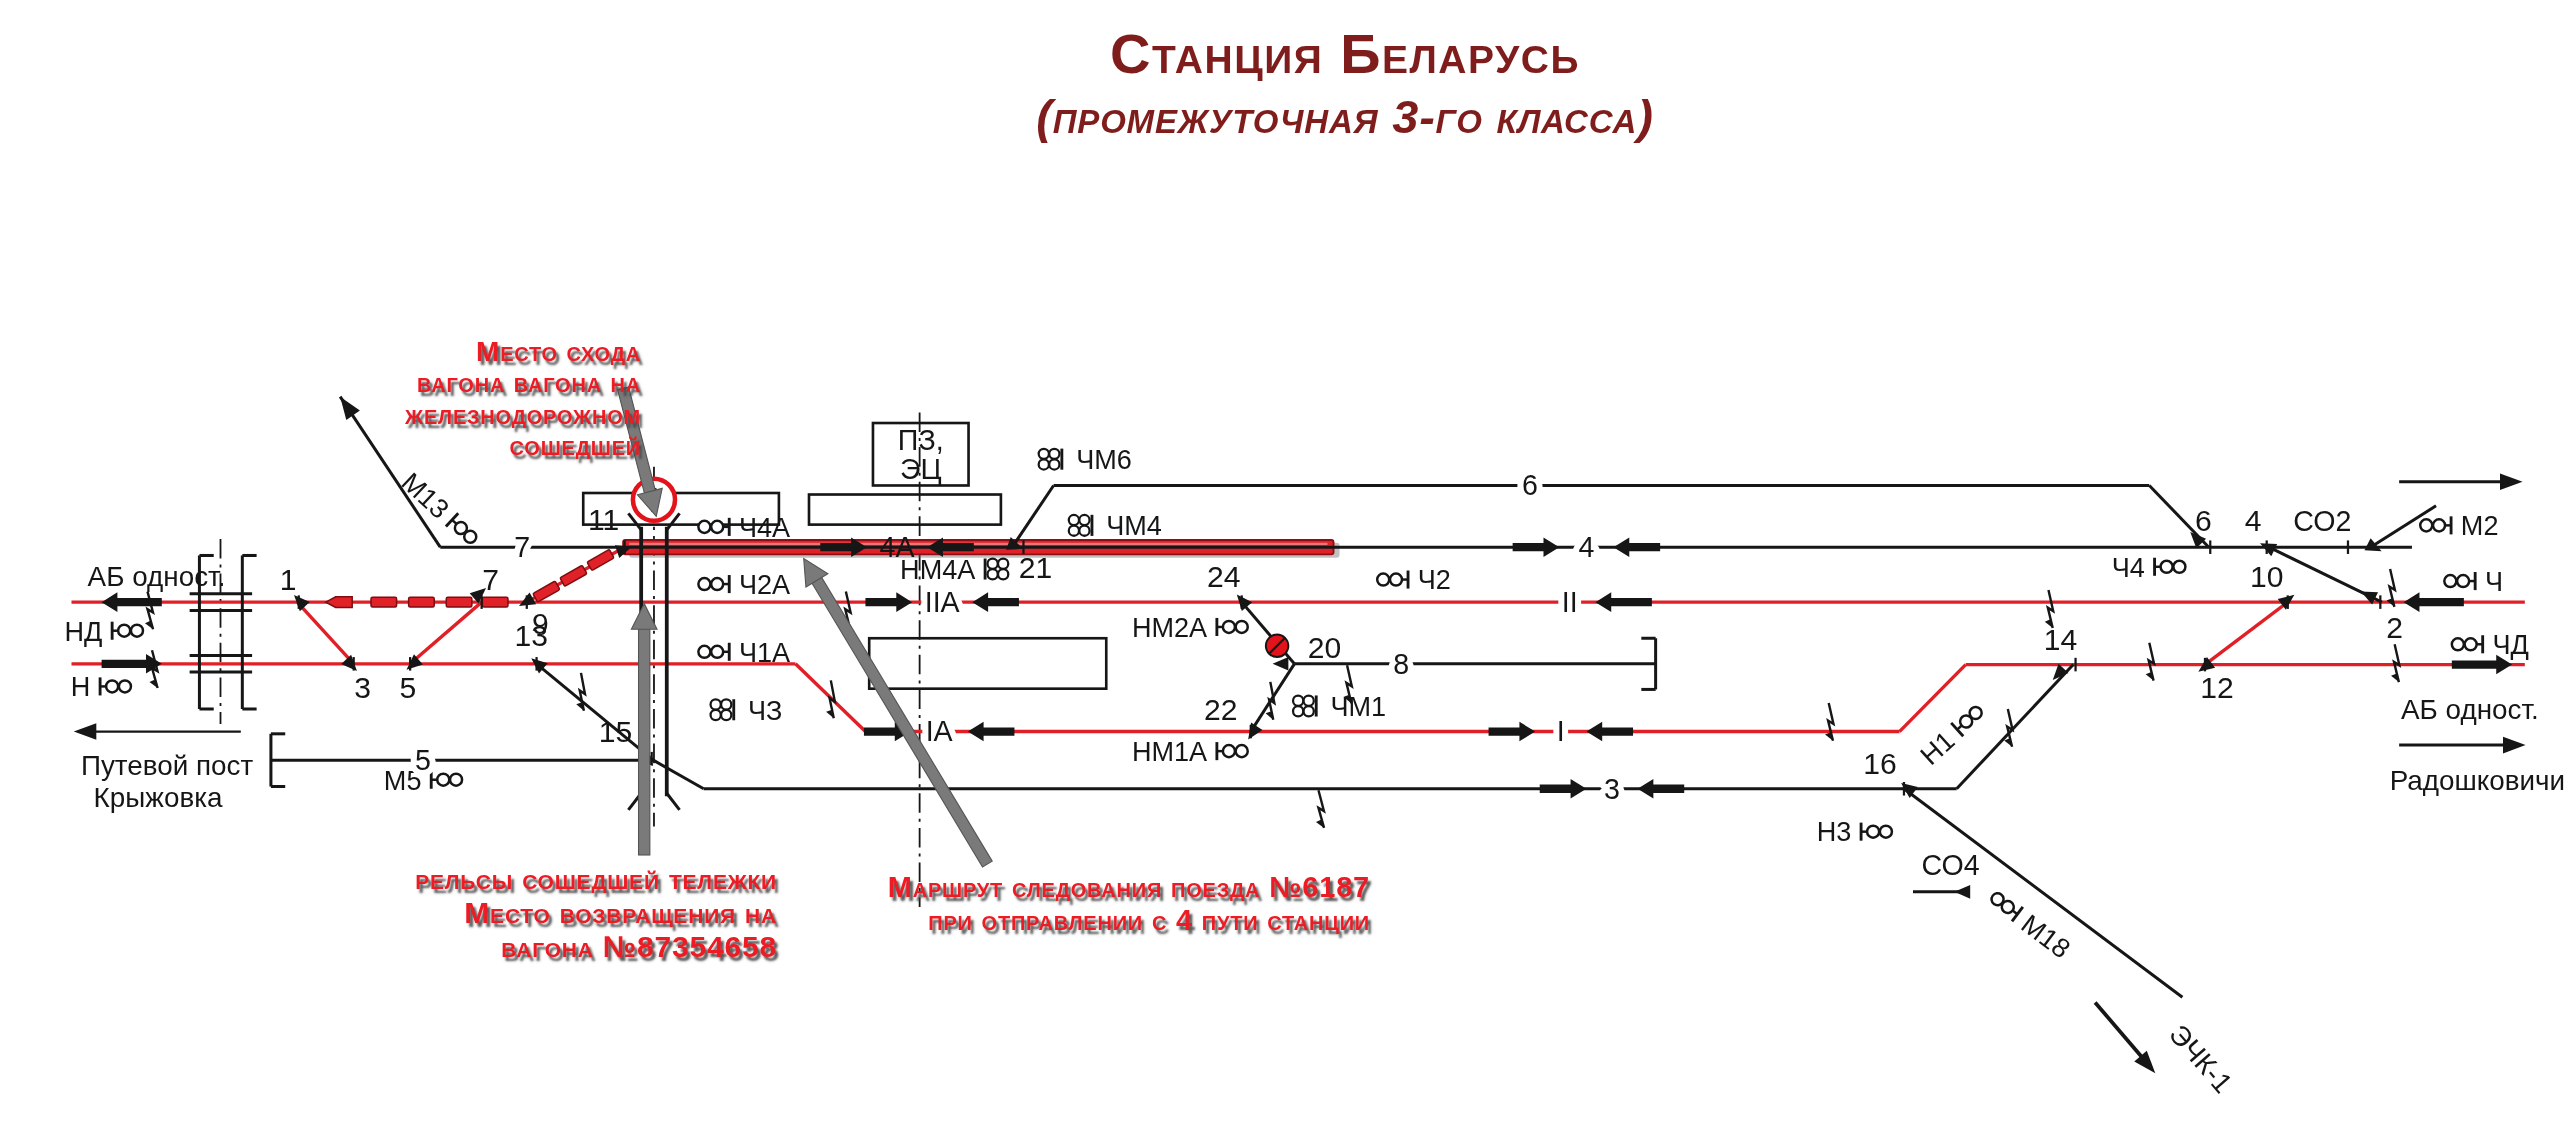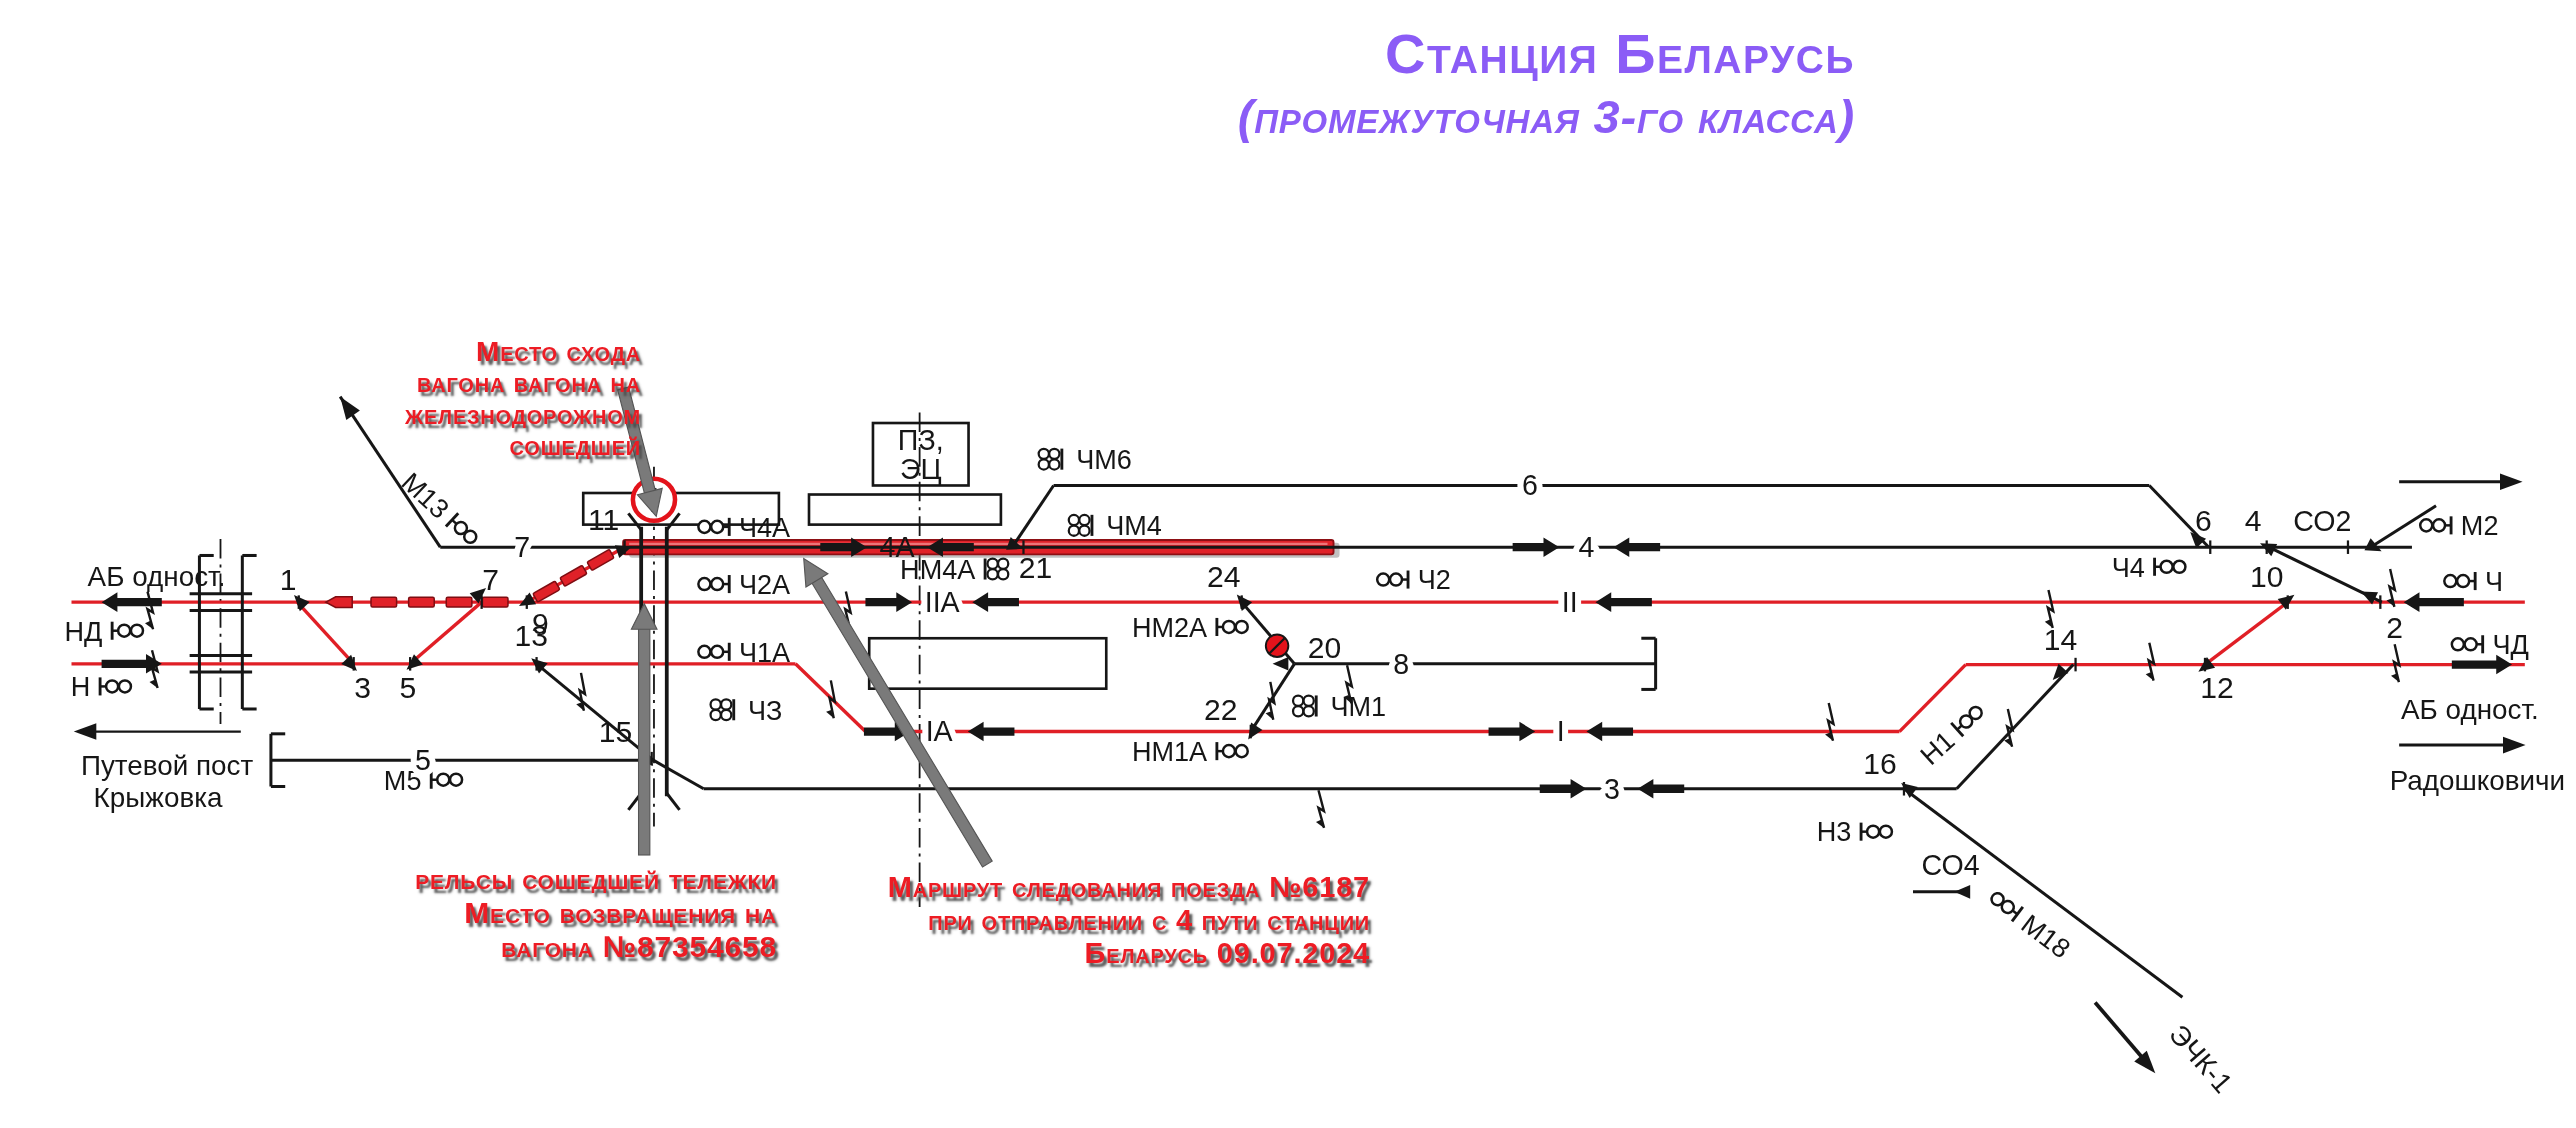--- a/index.html
+++ b/index.html
@@ -1,18 +1,18 @@
 <!DOCTYPE html>
 <html style="font-size:12px"><head>
 <meta charset="utf-8">
 <style>
   html,body{margin:0;padding:0;background:#fff;}
   .stage{position:relative;width:2576px;height:1129px;background:#ffffff;overflow:hidden;
          font-family:"Liberation Sans",sans-serif;}
-  .title{position:absolute;left:929px;top:19.6px;width:926px;text-align:right;color:#8b5cf6;
+  .title{position:absolute;left:882px;top:19.6px;width:926px;text-align:center;color:#7f1d1d;
          font-weight:bold;font-variant-caps:small-caps;line-height:1.22;}
   .title .t1{font-size:56px;letter-spacing:1.5px;}
   .title .t2{font-size:47px;letter-spacing:0.8px;font-style:italic;}
   .ann{position:absolute;text-align:right;color:#ed1c24;font-weight:bold;
        font-variant-caps:small-caps;letter-spacing:0.8px;
        text-shadow:3px 3.8px 2.3px rgba(70,70,70,.9);}
   .ann div{white-space:nowrap;}
   #a1{left:310px;top:336px;width:331px;font-size:28px;line-height:1.12;}
   #a2{left:277px;top:862px;width:500px;font-size:30px;line-height:1.14;}
   #a3{left:809px;top:871px;width:561px;font-size:29px;line-height:1.14;}
@@ -34,21 +34,20 @@
       <div>сошедшей</div>
     </div>
   <div class="ann" id="a2">
       <div>рельсы сошедшей тележки</div>
       <div>Место возвращения на</div>
       <div>вагона №87354658</div>
     </div>
   <div class="ann" id="a3">
       <div>Маршрут следования поезда №6187</div>
       <div>при отправлении с 4 пути станции</div>
-      <div>Беларусь 09.07.2024</div>
     </div>
   <svg id="scene" width="2576" height="1129" viewBox="0 0 3423 1500">
       <rect x="775" y="655" width="260" height="42" fill="#fff" stroke="#161616" stroke-width="3.5"></rect>
       <rect x="1075" y="657" width="255" height="40" fill="#fff" stroke="#161616" stroke-width="3.5"></rect>
       <rect x="1155" y="848" width="315" height="67" fill="#fff" stroke="#161616" stroke-width="3.5"></rect>
       <rect x="1160" y="562" width="127" height="83" fill="#fff" stroke="#161616" stroke-width="3.5"></rect>
       <text x="1223.5" y="598" text-anchor="middle" font-size="38">ПЗ,</text>
       <text x="1223.5" y="636" text-anchor="middle" font-size="38">ЭЦ</text>
       <line x1="1222" y1="548" x2="1222" y2="1205" stroke="#161616" stroke-width="2.4" stroke-dasharray="26 8 4 8"></line>
       <line x1="869" y1="620" x2="869" y2="1098" stroke="#161616" stroke-width="2.4" stroke-dasharray="26 8 4 8"></line>

